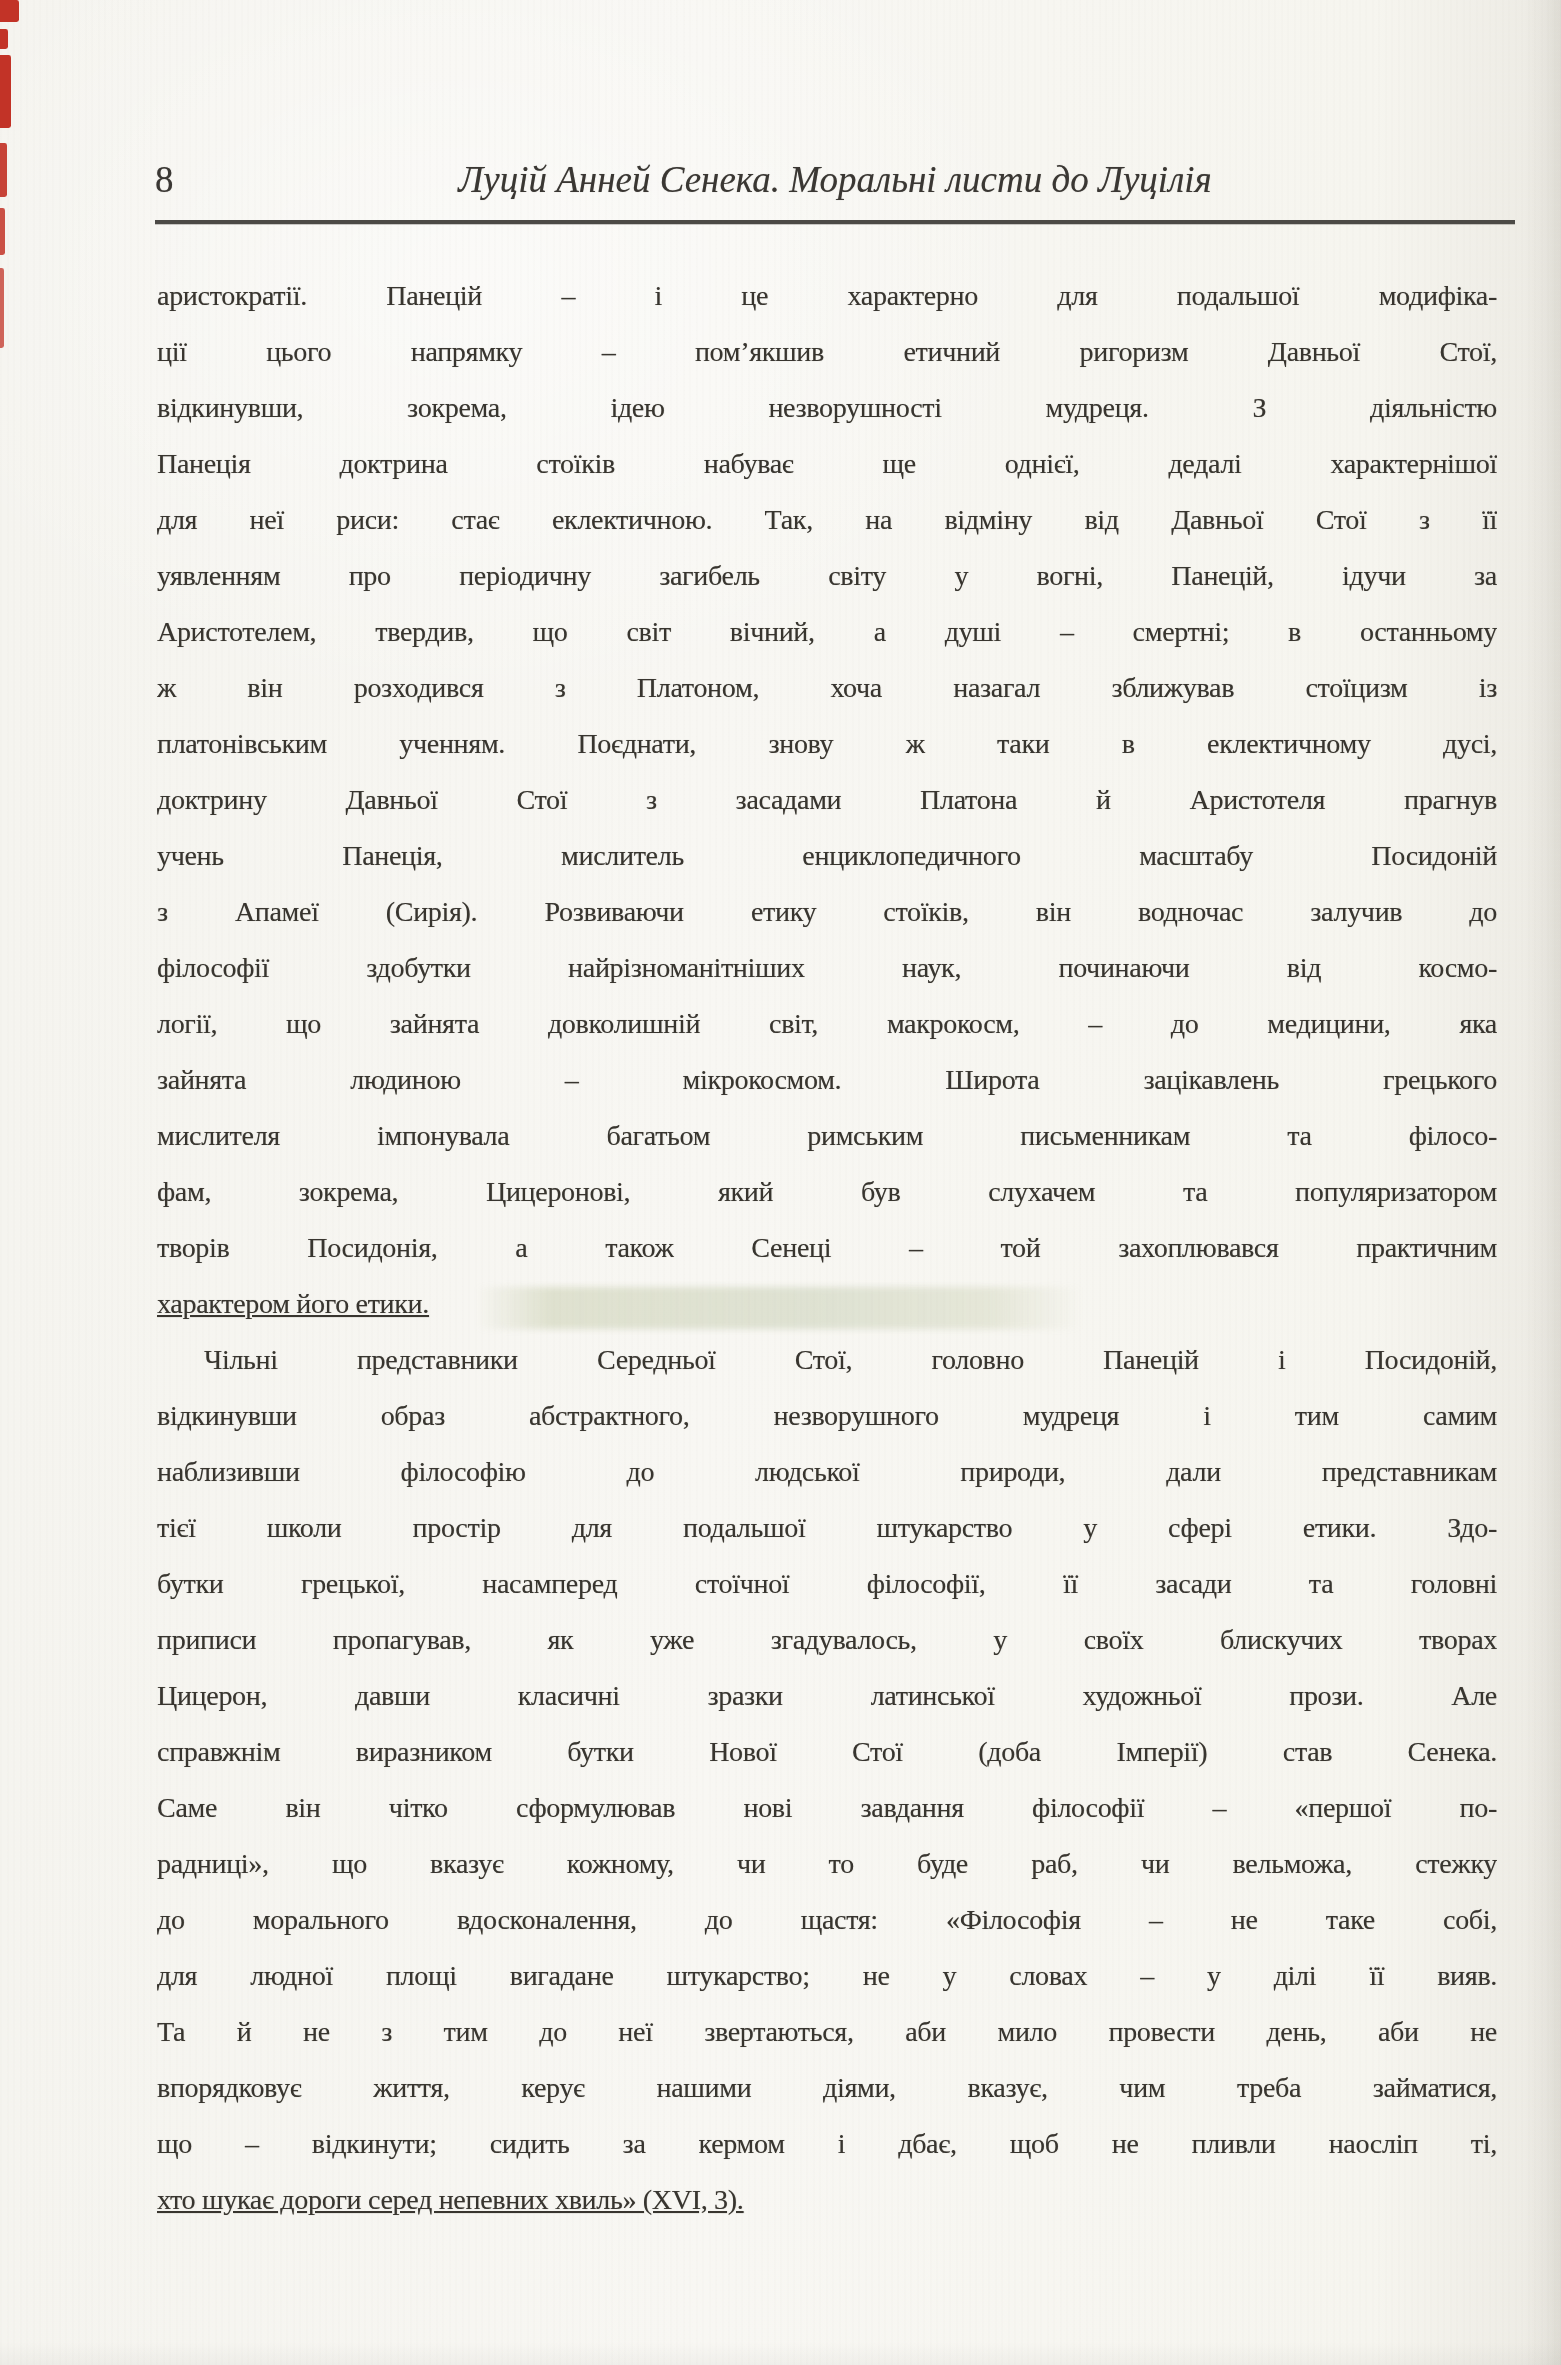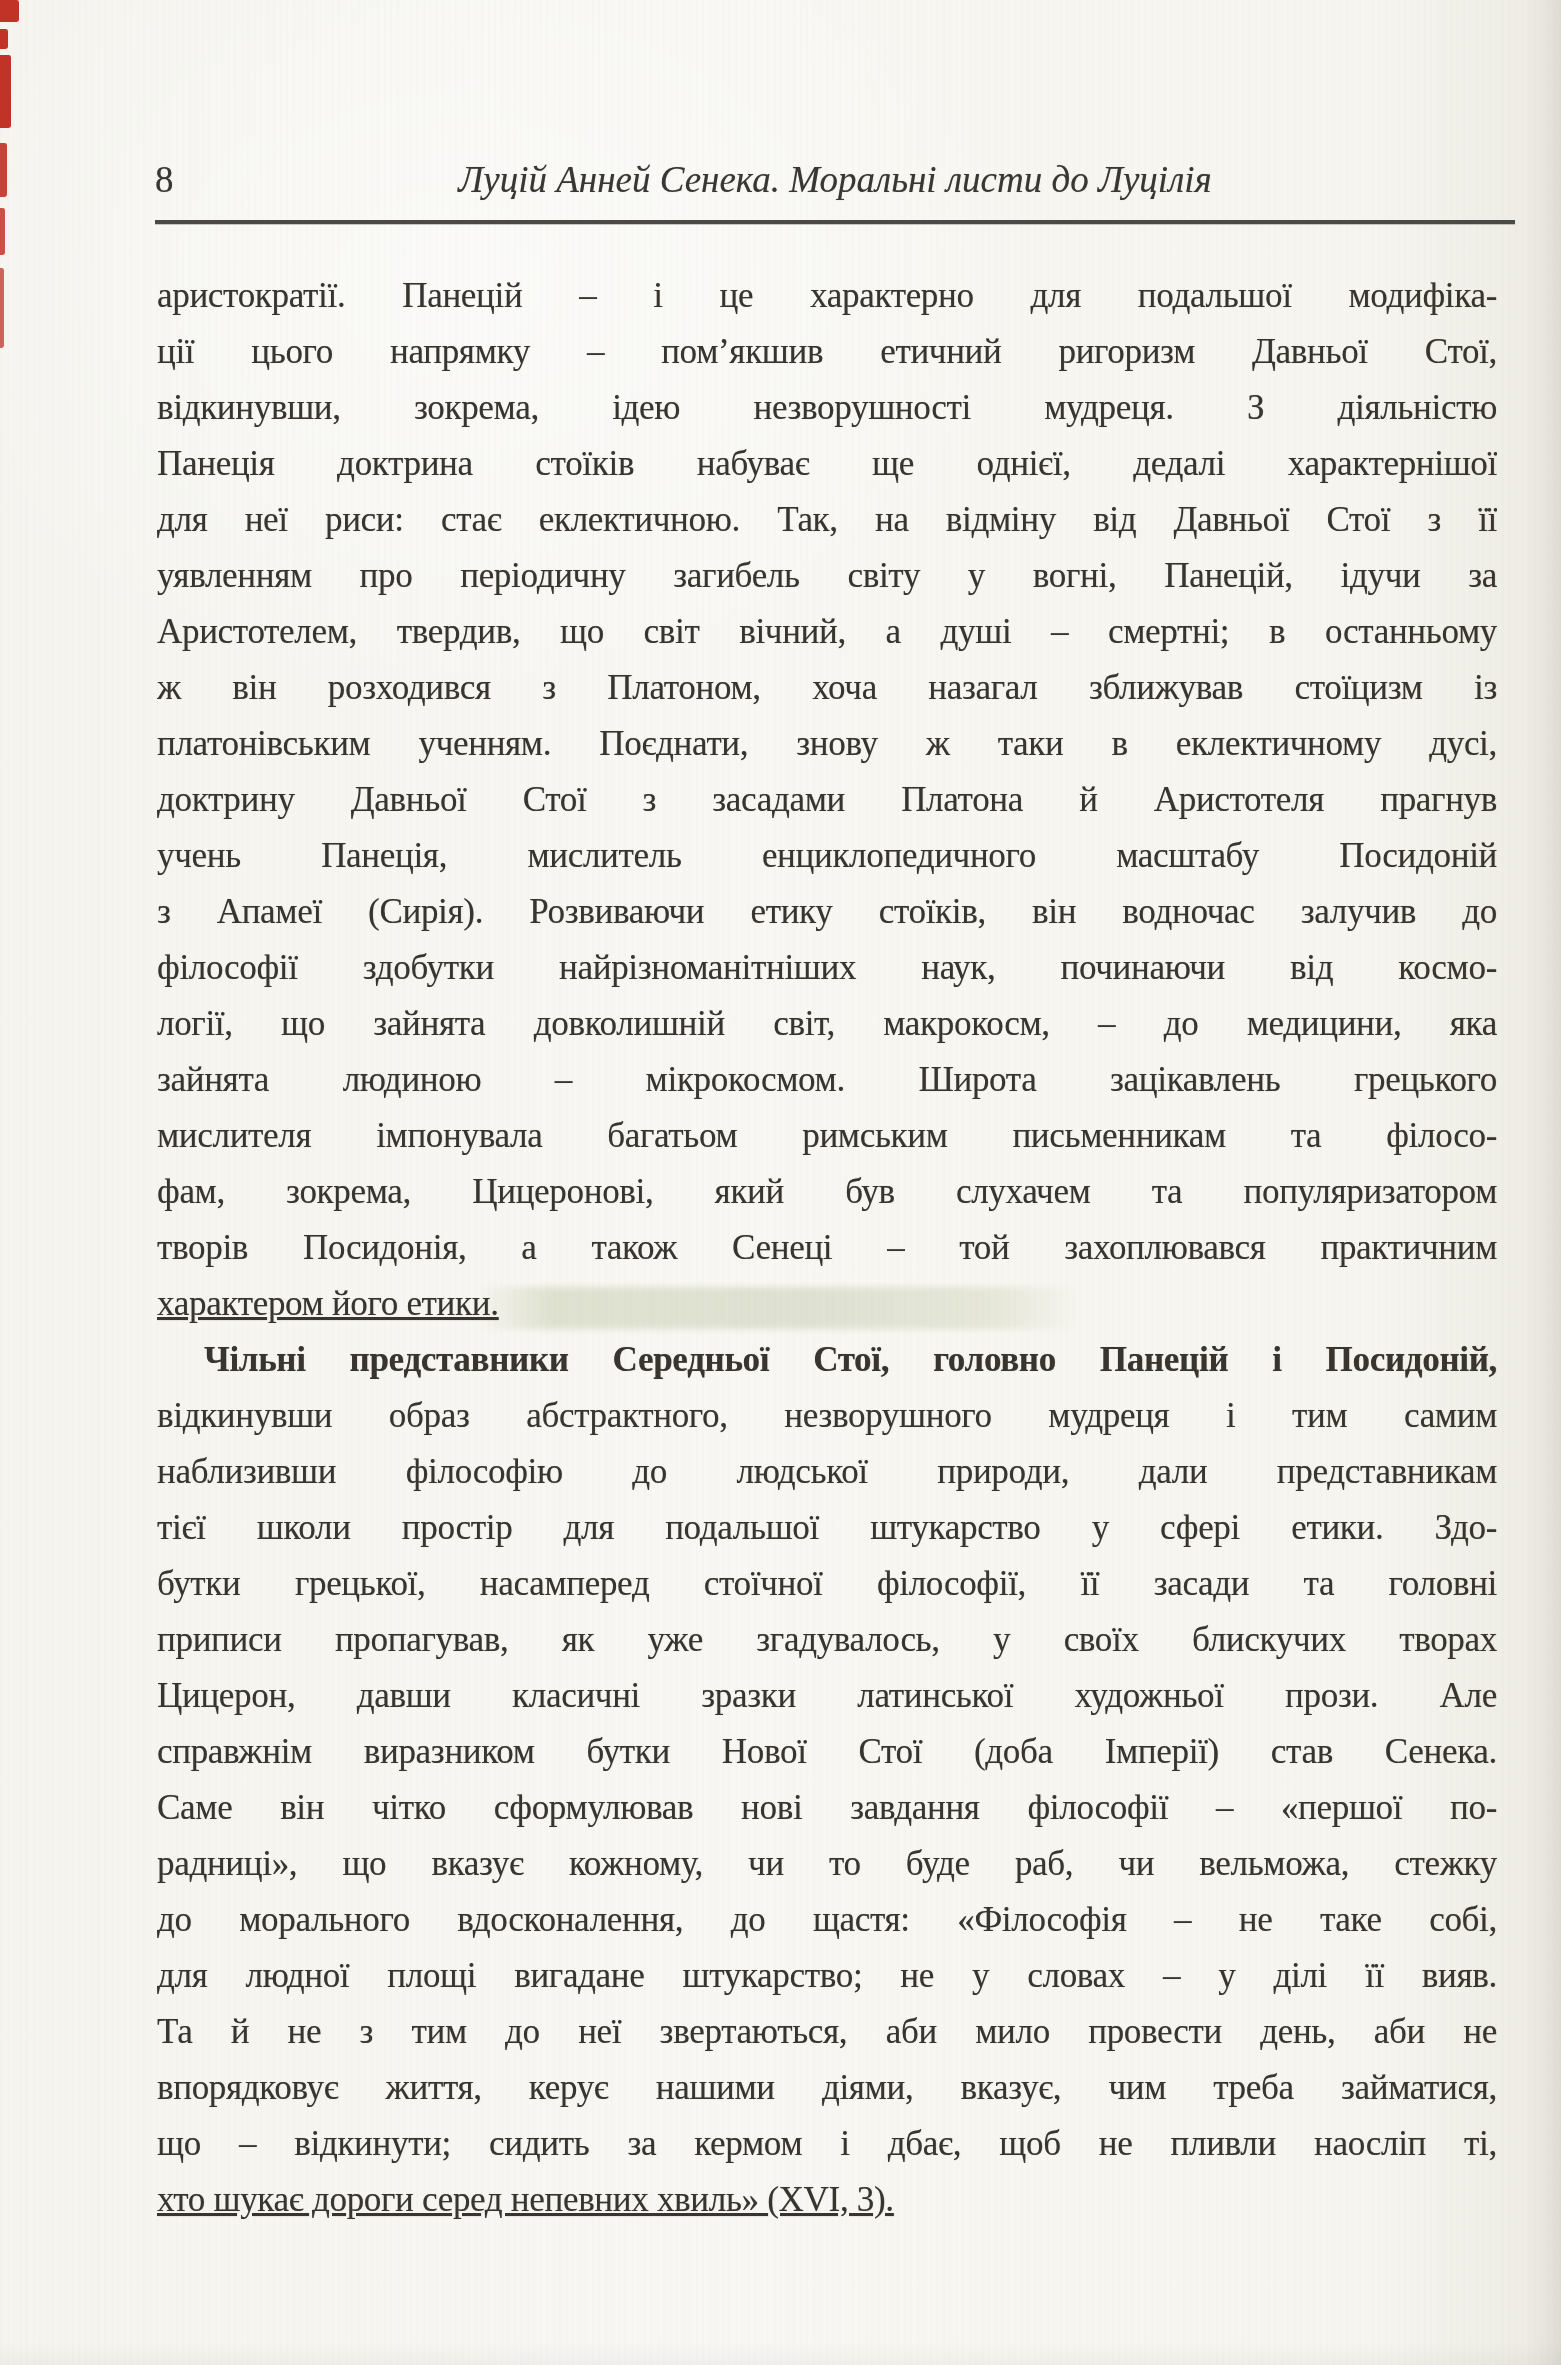--- a/index.html
+++ b/index.html
@@ -38,33 +38,33 @@
   }
   .rule {
     position: absolute; left: 155px; top: 220px; width: 1360px; height: 4.1px;
     background: #4c4a46;
     box-shadow: 0 0.8px 0 rgba(76,74,70,0.35);
   }
 
   
   .body-text {
     position: absolute; left: 157px; top: 268px; width: 1340px;
-    font-size: 35px; line-height: 56px;
+    font-size: 28px; line-height: 56px;
     color: #38352f;
     letter-spacing: -0.3px;
     text-shadow: 0.2px 0.2px 0.7px rgba(56,53,47,0.45);
   }
   .line {
     height: 56px; overflow: hidden;
     text-align: justify;
   }
   .line::after { content: ""; display: inline-block; width: 100%; height: 0; }
   .line.last { text-align: left; text-decoration: underline; }
   .line.last::after { content: none; }
-  .line.indent { text-indent: 47px; font-weight: bold; }
+  .line.indent { text-indent: 47px; }
 
   
   .redmark { position: absolute; left: 0; border-radius: 0 2.4px 2.4px 0; }
   .redmark.m1 { top: 0;   width: 18.7px; height: 22px; }
   .redmark.m2 { top: 28.5px;  width: 8.1px; height: 20.3px; }
   .redmark.m3 { top: 55px;  width: 10.6px; height: 73px; }
   .redmark.m4 { top: 143px; width: 6.5px;  height: 54px; opacity: 0.92; }
   .redmark.m5 { top: 208px; width: 4.9px;  height: 47px; opacity: 0.85; }
   .redmark.m6 { top: 268px; width: 4.1px;  height: 80px; opacity: 0.75; }
 

